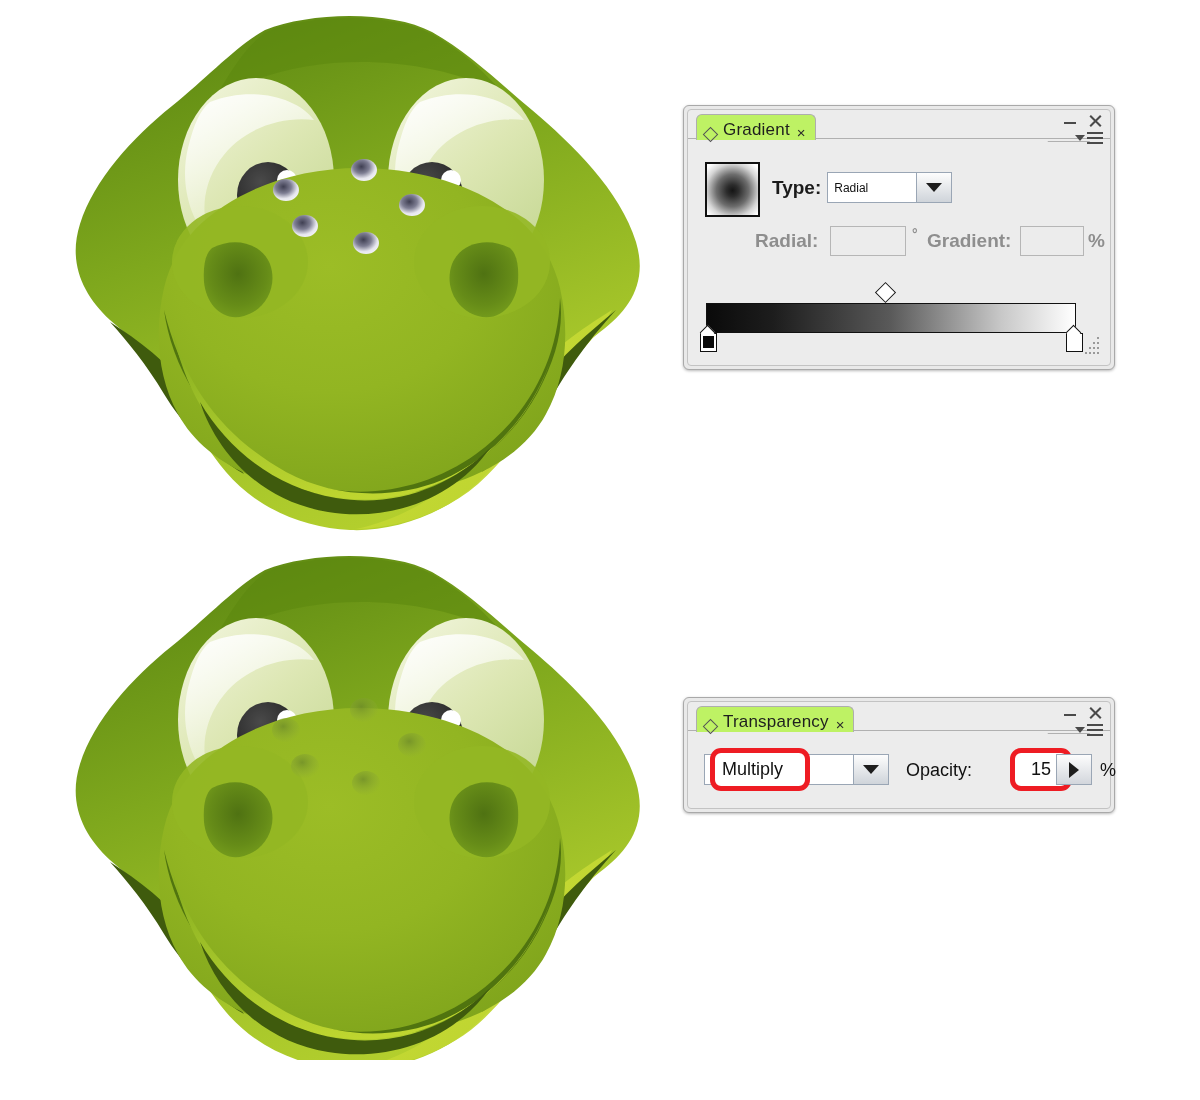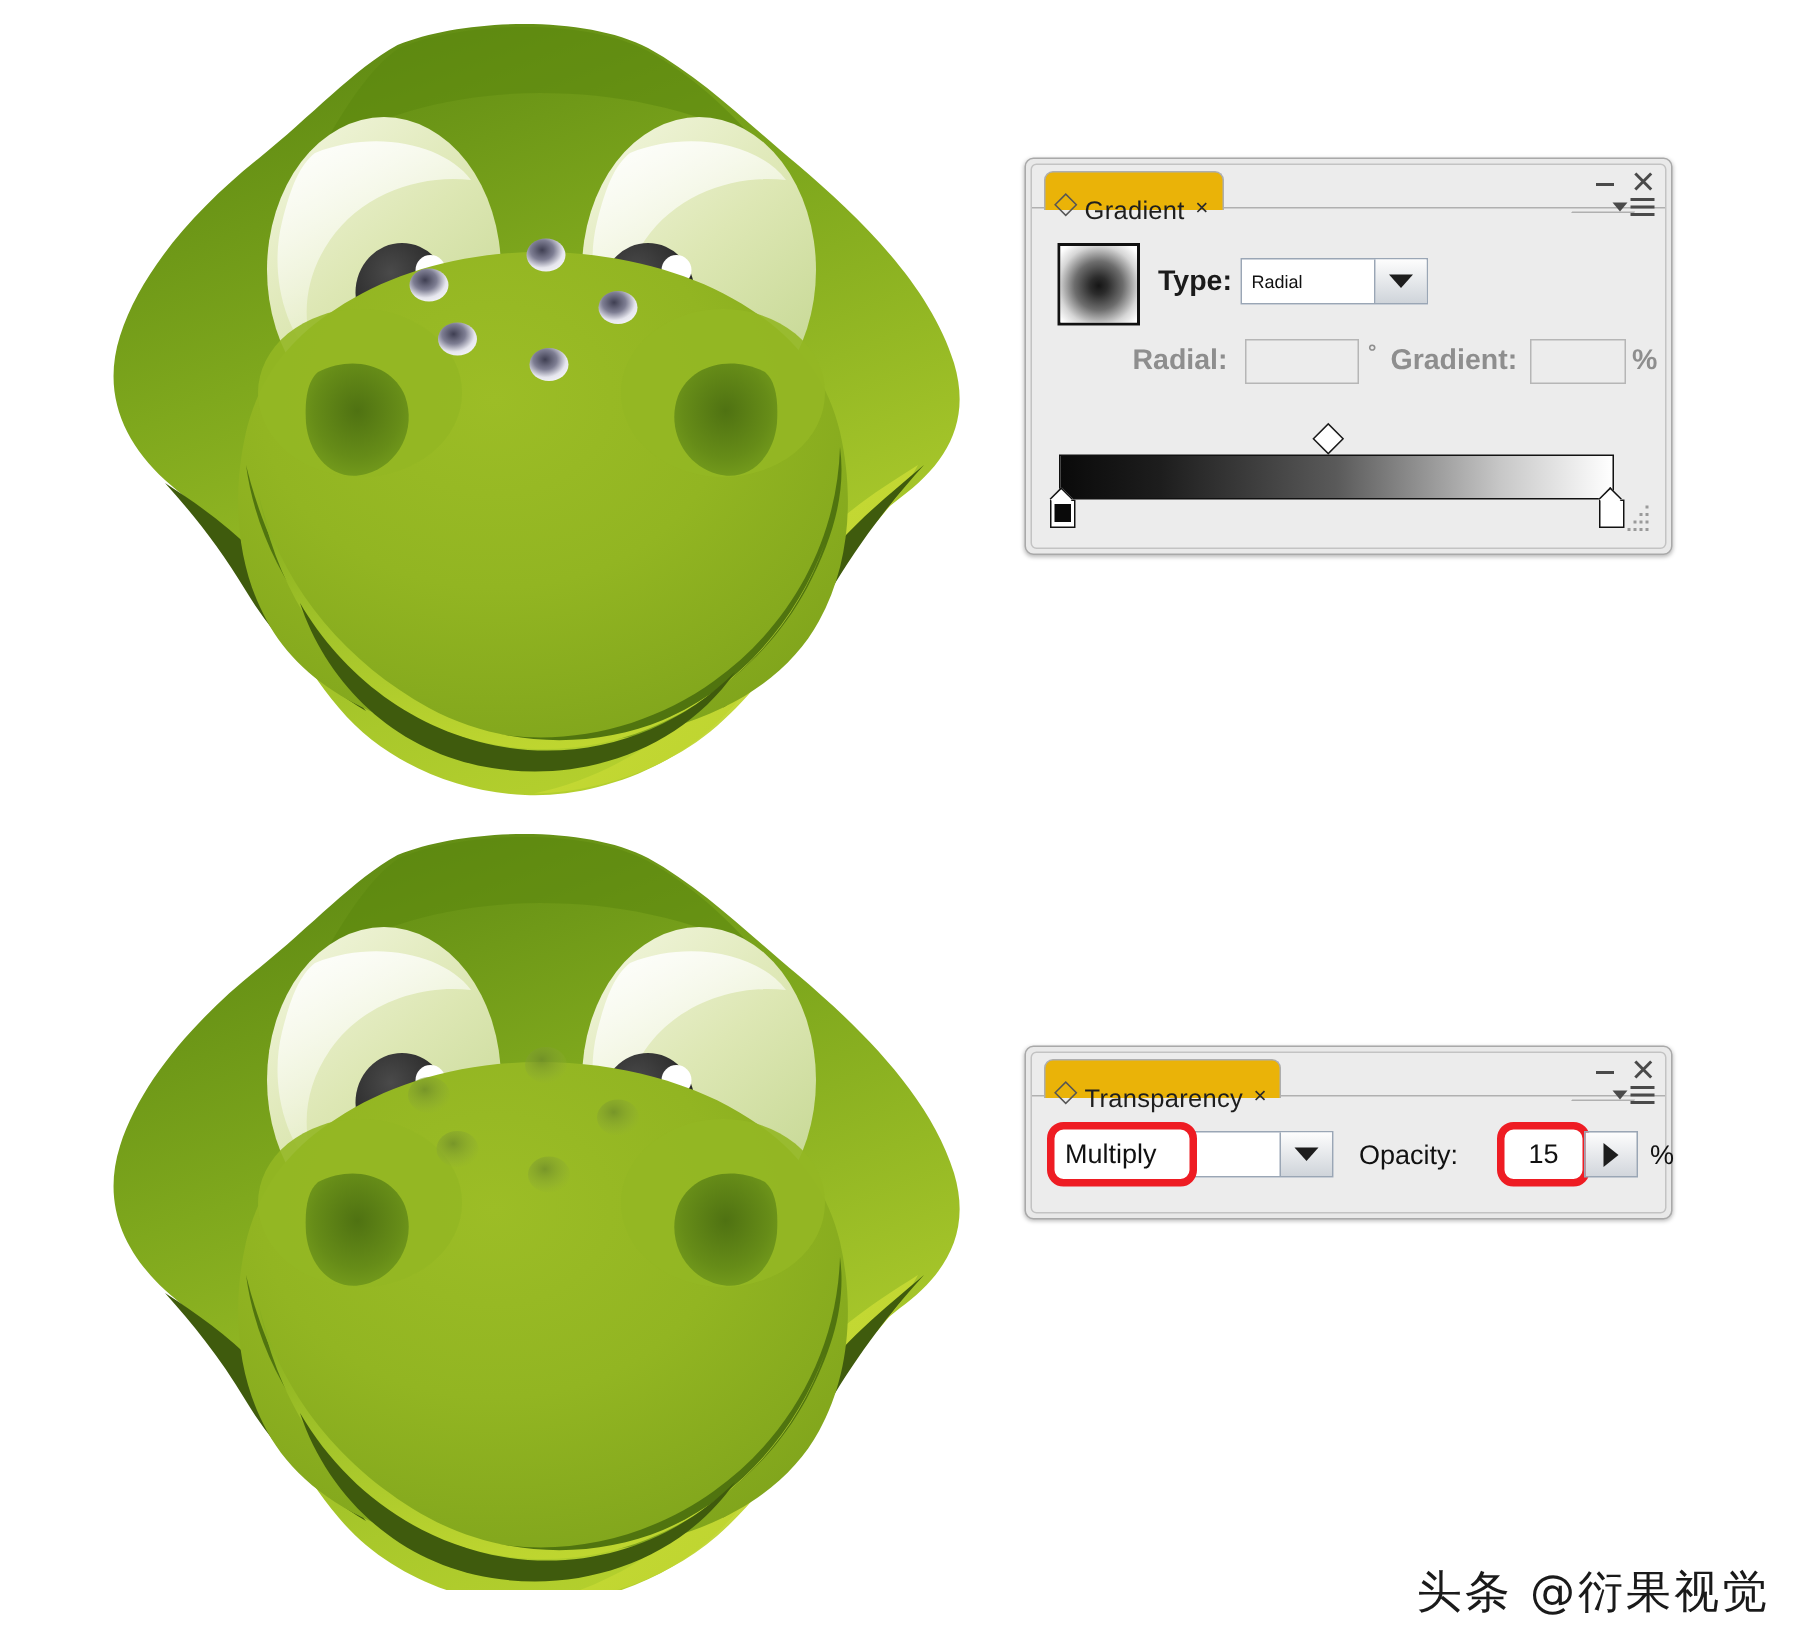--- a/index.html
+++ b/index.html
@@ -70,25 +70,25 @@
     position:absolute;left:0;right:0;top:28px;height:1px;background:#b0b0b0;
   }
   .tab-rail-slant{
     position:absolute;right:14px;top:15px;width:42px;height:16px;
     border-bottom:1px solid #b0b0b0;
     transform:skewX(-38deg);
   }
 
   .tab{
     position:absolute;left:8px;top:4px;height:26px;
-    background:#eab308;
+    background:#bef264;
     border:1px solid #aeaeae;border-bottom:none;
     border-radius:6px 6px 0 0;
-    display:flex;align-items:flex-start;
-    padding:16px 9px 0 8px;
+    display:flex;align-items:flex-end;
+    padding:0 9px 0 8px;
     gap:7px;
     box-sizing:border-box;
   }
   .tab-diamond{
     width:9px;height:9px;border:1.3px solid #555;transform:rotate(45deg);
     display:inline-block;
   }
   .tab-title{
     font-size:17px;color:#1e1e1e;letter-spacing:.2px;white-space:nowrap;
     font-family:"Liberation Sans",sans-serif;
@@ -176,21 +176,21 @@
     background:linear-gradient(#fdfdfd,#cfd4da);
     border-left:1px solid #9aa6b5;
     display:flex;align-items:center;justify-content:center;
   }
   .hl-red{
     position:absolute;
     border:5px solid #ee1c23;
     border-radius:11px;
     background:#fff;
     box-sizing:border-box;
-    display:flex;align-items:center;
+    display:flex;align-items:center;margin-left:12px;
   }
   .hl-red > span{font-size:18px;color:#111;}
 
   .op-label{position:absolute;left:218px;top:58px;font-size:18px;color:#111;}
   .op-stepper{
     position:absolute;left:368px;top:52px;width:36px;height:31px;
     background:linear-gradient(#fdfdfd,#d2d6dc);
     border:1px solid #9aa6b5;box-sizing:border-box;
     display:flex;align-items:center;justify-content:center;
   }
@@ -574,15 +574,14 @@
       </div>
 
       <div class="op-stepper">
         <span class="chev-right"></span>
       </div>
       <span class="pct">%</span>
 
     </div>
   </div>
 
-  <div class="watermark">头条 @衍果视觉</div>
 
 </div>
 
 </body></html>

